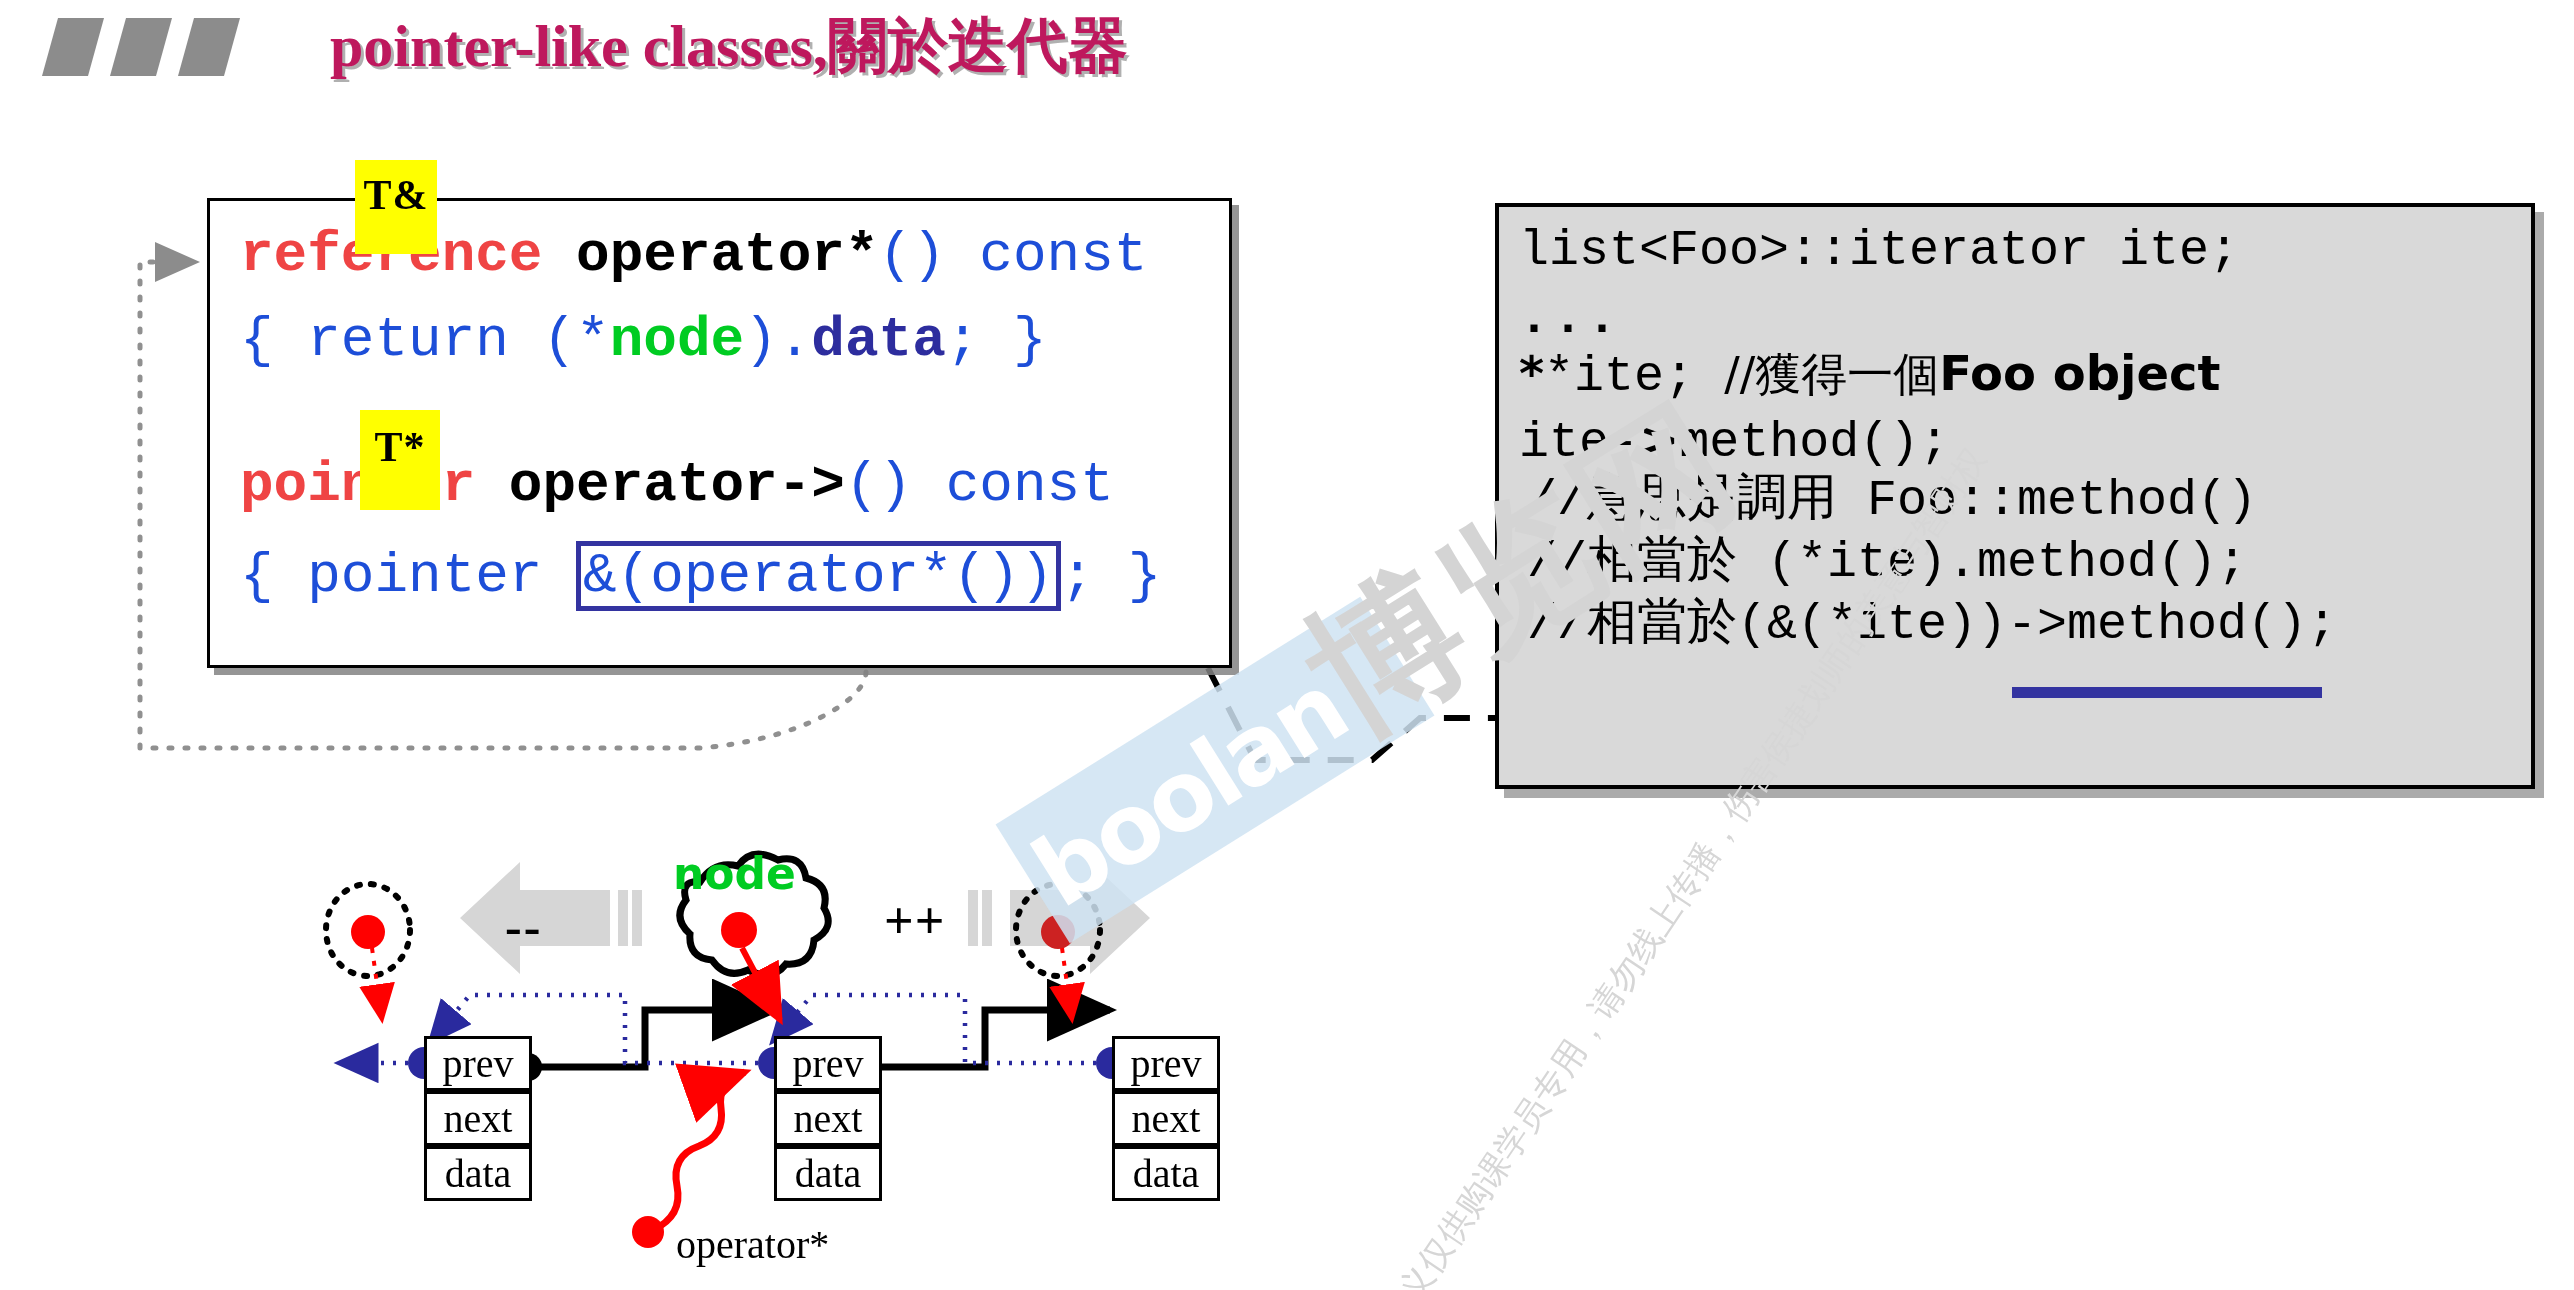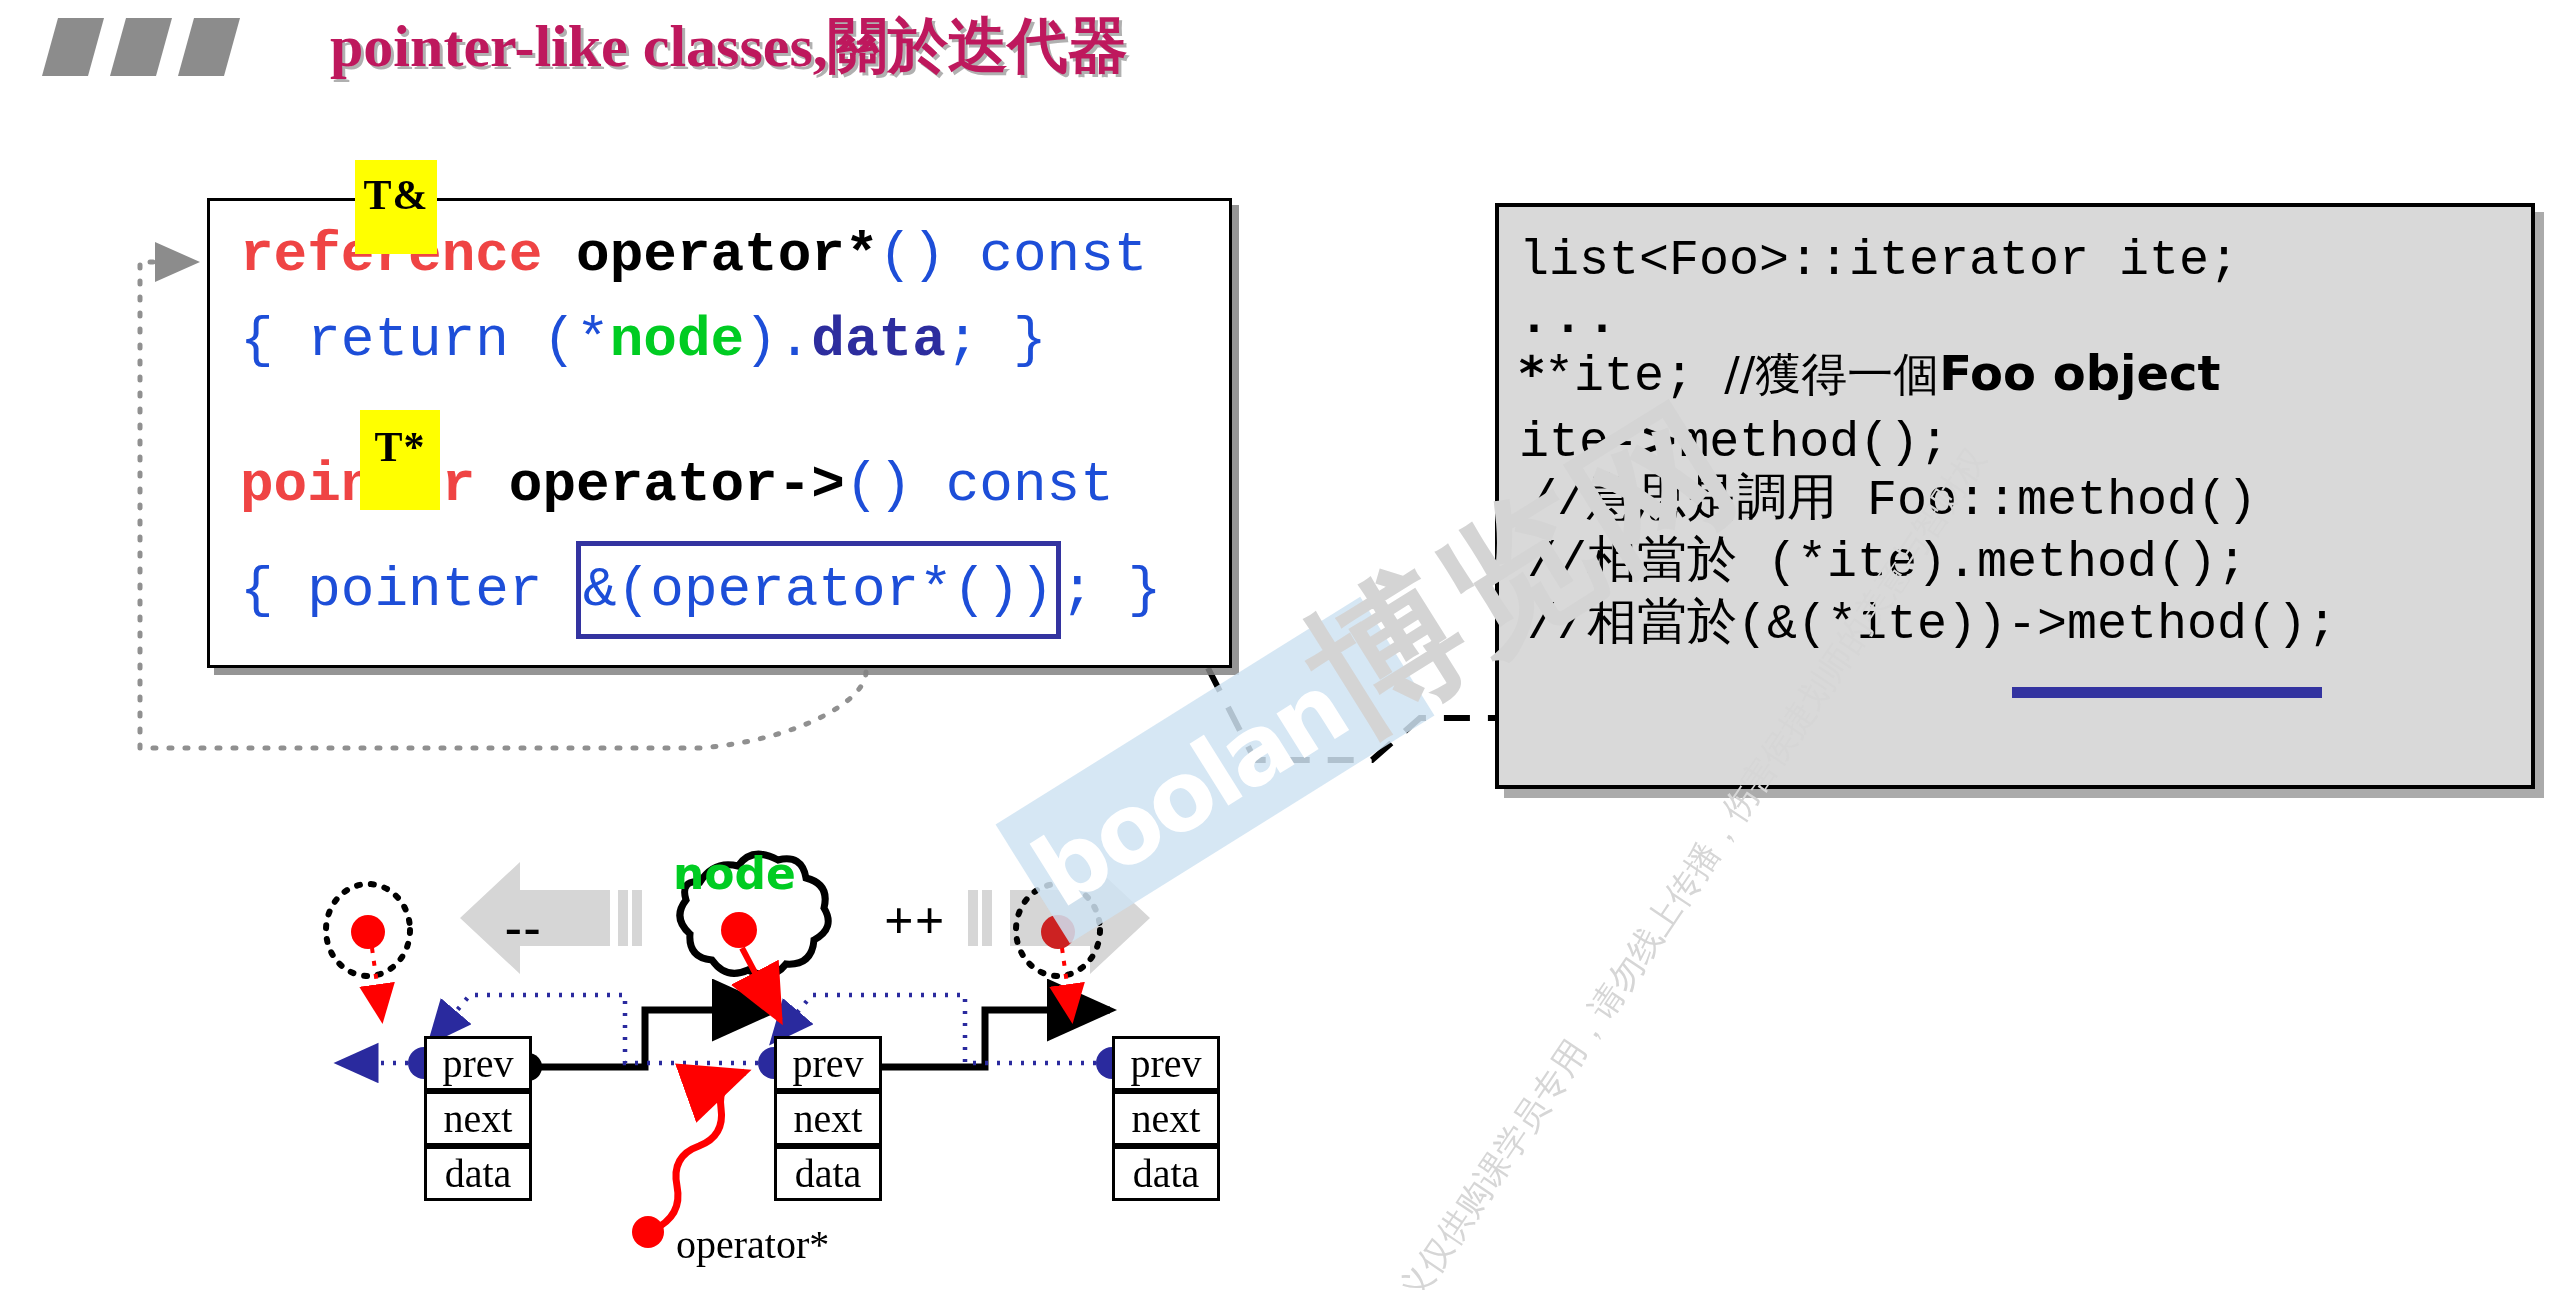--- a/index.html
+++ b/index.html
@@ -40,21 +40,21 @@
   #code-l1{top:25px;}
   #code-l2{top:110px;}
   #code-l3{top:255px;}
   #code-l4{top:340px;}
   .c-gray{color:#ef4444;font-weight:bold;}
   .c-bold{color:#000;font-weight:bold;}
   .c-green{color:#00cc22;font-weight:bold;}
   .c-blue{color:#2d2d9e;font-weight:bold;}
   .c-plain{color:#1d4ed8;font-weight:normal;}
   .boxed{
-    border:5px solid #3333a0;padding:16px 2px;
+    border:5px solid #3333a0;padding:2px 2px;
     display:inline-block;line-height:56px;
   }
 
   
   .chip{
     position:absolute;background:#ffff00;color:#000;
     font-family:"Liberation Serif",serif;font-weight:bold;
     font-size:42px;text-align:center;line-height:46px;
     letter-spacing:1px;
   }
@@ -68,21 +68,21 @@
     box-shadow:9px 9px 0 rgba(150,150,150,.8);
     box-sizing:border-box;
   }
   .gl{
     position:absolute;white-space:pre;left:20px;
     font-family:"Liberation Mono","DejaVu Sans Mono",monospace;
     font-size:50px;line-height:52px;color:#000;
   }
   .gl .cjk{font-family:"DejaVu Sans",sans-serif;font-size:46px;}
   .gl .sans-b{font-family:"DejaVu Sans",sans-serif;font-weight:bold;font-size:48px;}
-  #g1{top:28px;}
+  #g1{top:18px;}
   #g2{top:86px;letter-spacing:4px;font-weight:bold;}
   #g3{top:140px;}
   #g4{top:206px;}
   #g5{top:268px;left:28px;}
   #g6{top:330px;left:28px;}
   #g7{top:392px;left:28px;}
   #g-blue-rule{left:513px;top:480px;width:310px;height:11px;background:#3333a0;}
 
   
   svg.overlay{position:absolute;left:0;top:0;width:2574px;height:1290px;pointer-events:none;}

